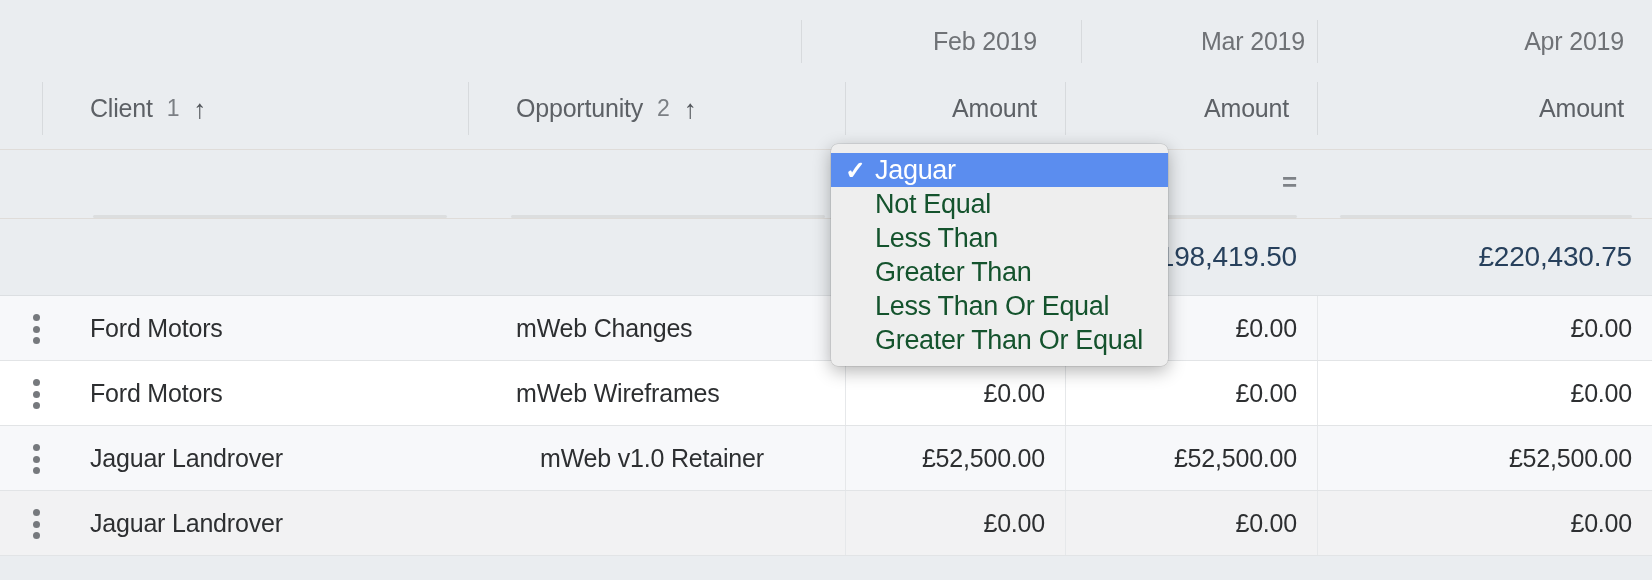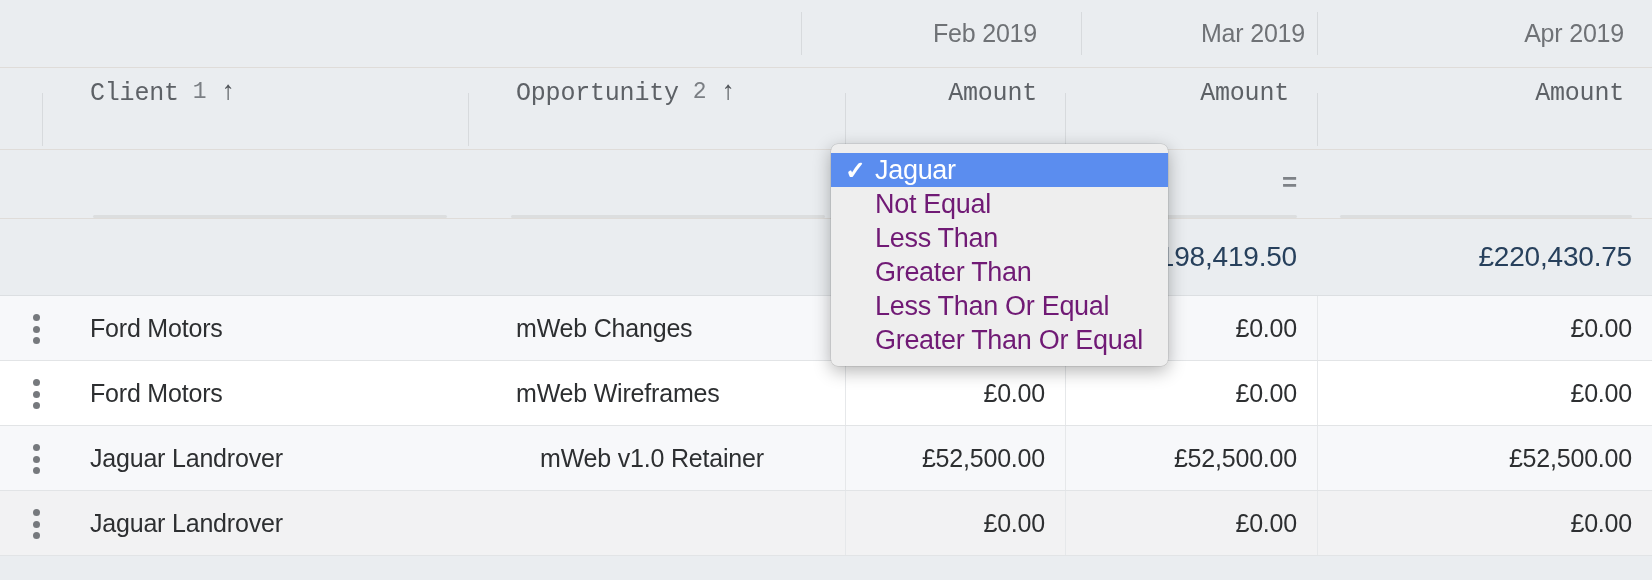--- a/index.html
+++ b/index.html
@@ -22,21 +22,21 @@
   
   .row {
     position: absolute;
     left: 0;
     width: 1652px;
     display: block;
   }
 
   
   .month-row {
-    top: 0;
+    top: 8px;
     height: 68px;
     background: #eaedf0;
     border-bottom: 1px solid #dfdcd9;
   }
   .month-cell {
     position: absolute;
     top: 0;
     height: 67px;
     display: flex;
     align-items: center;
@@ -58,27 +58,27 @@
 
   
   .col-row {
     top: 68px;
     height: 82px;
     background: #eaedf0;
     border-bottom: 1px solid #dfdcd9;
   }
   .col-cell {
     position: absolute;
-    top: 11px;
+    top: 0;
     height: 81px;
     display: flex;
+    align-items: center;
     font-size: 25px;
     color: #5d6166;
     letter-spacing: -0.2px;
-    font-family: Liberation Mono, monospace;
   }
   .col-cell.left { justify-content: flex-start; padding-left: 48px; }
   .col-cell.right { justify-content: flex-end; padding-right: 28px; }
   .col-cell::before {
     content: "";
     position: absolute;
     left: 0;
     top: 14px;
     bottom: 14px;
     width: 1px;
@@ -202,21 +202,21 @@
     z-index: 50;
     overflow: hidden;
   }
   .menu-item {
     position: relative;
     height: 34px;
     display: flex;
     align-items: center;
     padding-left: 44px;
     font-size: 27px;
-    color: #701a75;
+    color: #14532d;
     letter-spacing: -0.3px;
     white-space: nowrap;
   }
   .menu-item.selected {
     background: #5b8def;
     color: #ffffff;
   }
   .menu-check {
     position: absolute;
     left: 14px;

